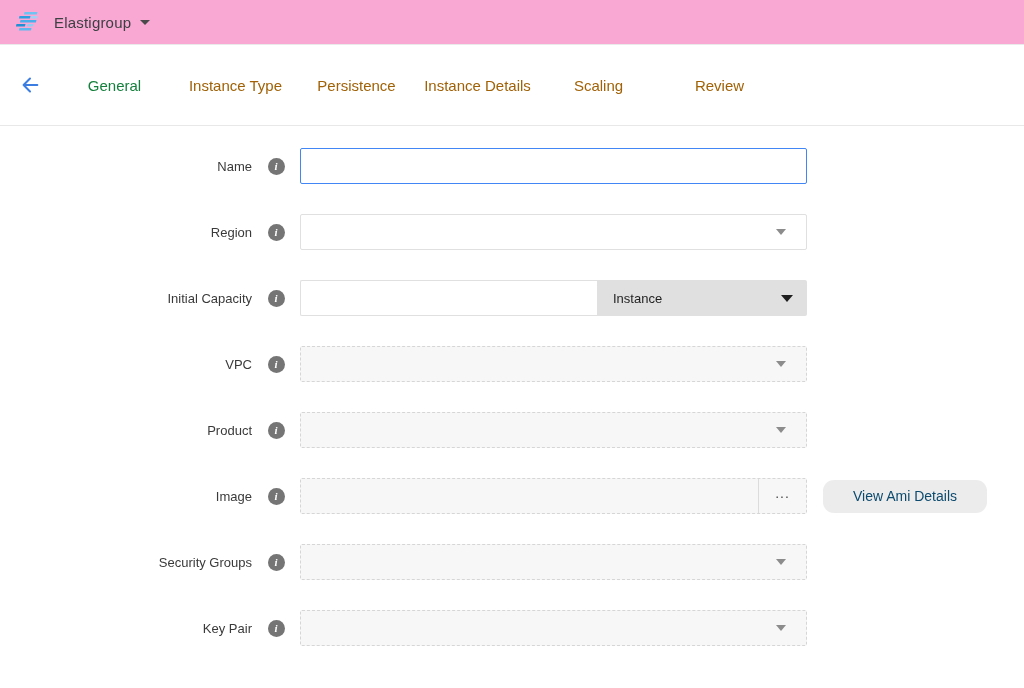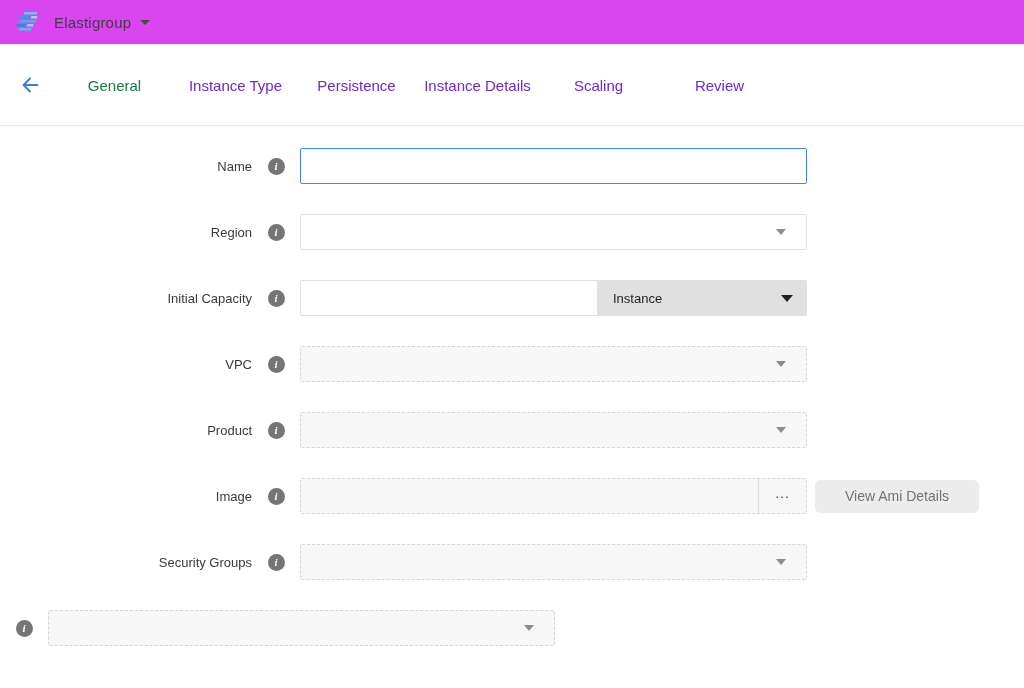--- a/index.html
+++ b/index.html
@@ -1,35 +1,35 @@
 <!DOCTYPE html>
 <html><head>
 <meta charset="utf-8">
 <style>
   * { margin:0; padding:0; box-sizing:border-box; }
   html,body { width:1024px; height:688px; background:#ffffff;
     font-family:"Liberation Sans", sans-serif; overflow:hidden; }
 
   
   .topbar { height:45px; display:flex; align-items:center;
-    padding-left:14px; border-bottom:1px solid #eaeaea; background:#d946ef; }
+    padding-left:14px; border-bottom:1px solid #eaeaea; background:#f9a8d4; }
   .logo { width:28px; height:24px; margin-right:12px; flex:0 0 auto; }
   .app-name { font-size:15px; color:#3c4043; letter-spacing:.2px; }
   .caret-down-dark { width:0; height:0; margin-left:9px;
     border-left:5px solid transparent; border-right:5px solid transparent;
     border-top:5px solid #4a4a4a; display:inline-block; }
   .app-switcher { display:flex; align-items:center; cursor:pointer; }
 
   
   .tabbar { position:relative; height:81px; border-bottom:1px solid #e8e8e8;
     display:flex; align-items:center; background:#fff; }
   .back-arrow { position:absolute; left:18px; top:50%; transform:translateY(-50%);
     width:24px; height:24px; cursor:pointer; display:flex; align-items:center; justify-content:center; }
   .tabs { display:flex; margin-left:54px; }
-  .tab { width:121px; text-align:center; font-size:15px; color:#6d28d9;
+  .tab { width:121px; text-align:center; font-size:15px; color:#a16207;
     cursor:pointer; white-space:nowrap; }
   .tab.active { color:#15803d; }
 
   
   .form { padding-top:22px; }
   .row { display:flex; align-items:center; height:36px; margin-bottom:30px; }
   .lbl { width:252px; text-align:right; font-size:13px; font-weight:normal; color:#3a3a3a; }
   .info-cell { width:48px; display:flex; justify-content:center; align-items:center; }
   .info-icon { width:17px; height:17px; border-radius:50%; background:#757575;
     color:#fff; font-size:11px; font-weight:bold; line-height:17px;
@@ -61,22 +61,22 @@
     border-left:6px solid transparent; border-right:6px solid transparent;
     border-top:7px solid #1f1f1f; }
 
   .picker-box { display:flex; width:100%; height:100%;
     border:1px dashed #d6d6d6; background:#f7f7f7; border-radius:2px; }
   .picker-main { flex:1; }
   .picker-dots { width:48px; border-left:1px solid #dcdcdc; display:flex;
     align-items:center; justify-content:center; font-size:14px;
     letter-spacing:1px; color:#4a4a4a; cursor:pointer; padding-bottom:6px; }
 
-  .action-btn { margin-left:8px; width:164px; height:33px; background:#ececec;
-    border:none; border-radius:6px; color:#737373; font-size:14px;
+  .action-btn { margin-left:16px; width:164px; height:33px; background:#ececec;
+    border:none; border-radius:11px; color:#0c4a6e; font-size:14px;
     font-family:"Liberation Sans", sans-serif; cursor:pointer;
     display:flex; align-items:center; justify-content:center; }
 </style>
 </head>
 <body>
 
 <div class="topbar">
   <svg class="logo" viewBox="0 0 28 24">
     <g transform="skewX(-14)">
       <rect x="11" y="2" width="13" height="2.6" fill="#6fc3f2"></rect>
@@ -194,20 +194,21 @@
         <span class="info-icon">i</span>
       </div>
     <div class="field">
       <div class="select-box disabled">
         <span class="caret"></span>
       </div>
     </div>
   </div>
 
   <div class="row">
+    <div class="lbl">Key Pair</div>
     <div class="info-cell">
         <span class="info-icon">i</span>
       </div>
     <div class="field">
       <div class="select-box disabled">
         <span class="caret"></span>
       </div>
     </div>
   </div>
 

